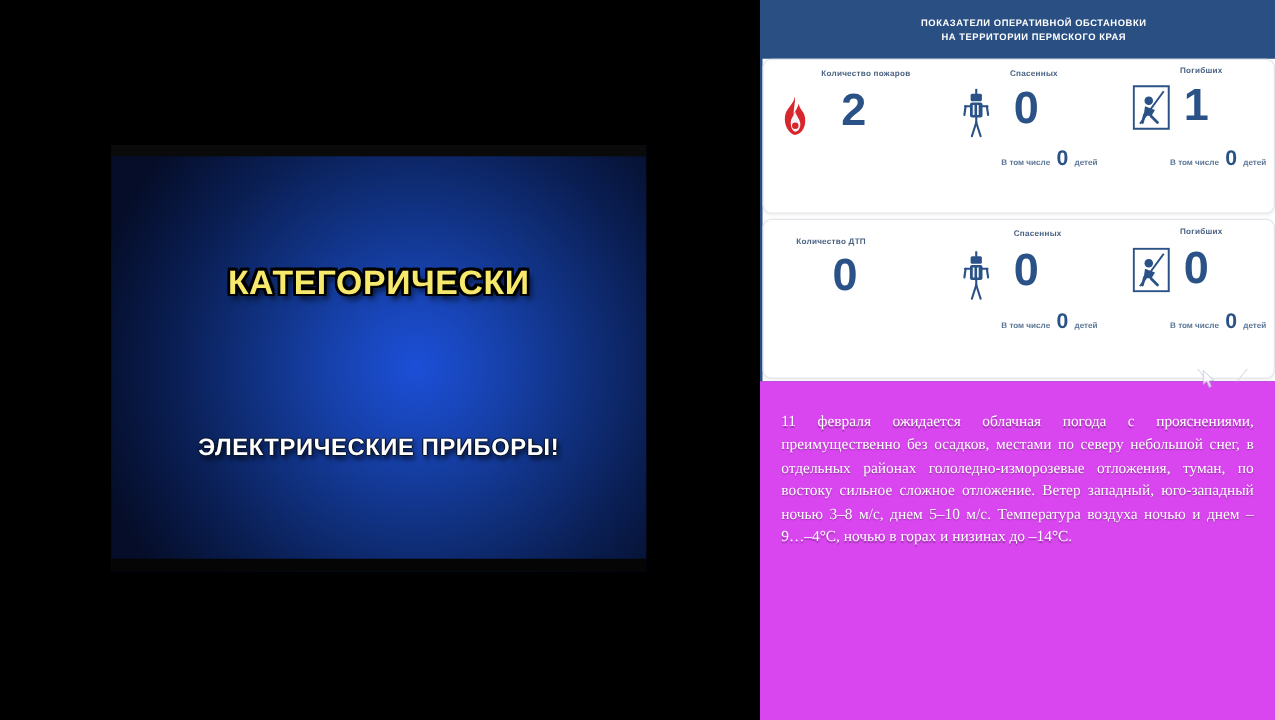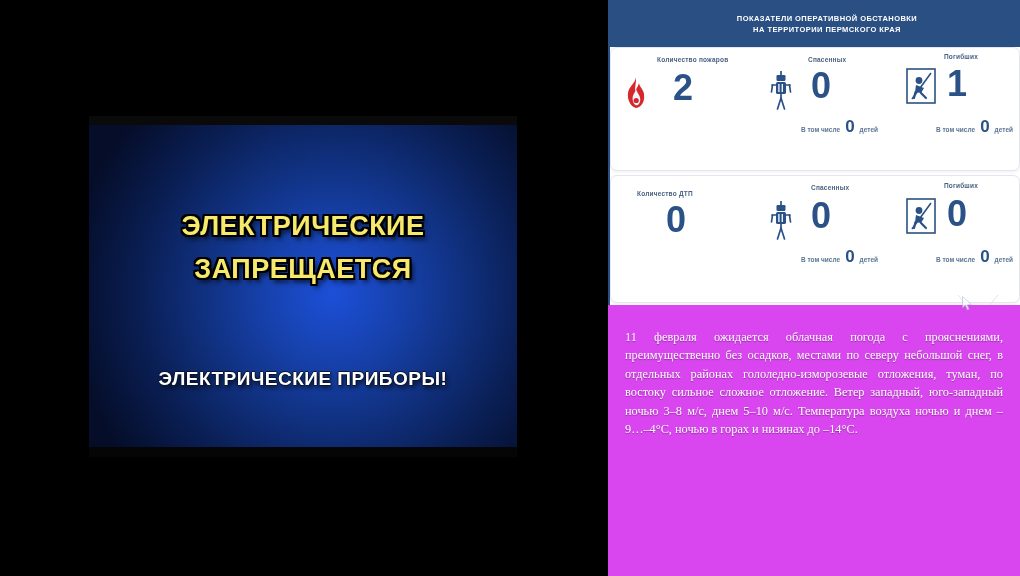--- a/index.html
+++ b/index.html
@@ -17,21 +17,21 @@
   #video-frame:after{content:"";position:absolute;left:0;bottom:0;width:100%;height:10px;background:#050505;}
   .vid-line{position:absolute;width:100%;text-align:center;font-weight:bold;letter-spacing:.5px;
      white-space:nowrap;}
   .vid-yellow{color:#f7e96b;font-size:27px;
      text-shadow:-2px 0 #000,2px 0 #000,0 -2px #000,0 2px #000,-2px -2px #000,2px -2px #000,-2px 2px #000,2px 2px #000,3px 4px 5px rgba(0,0,0,.85);}
   .vid-white{color:#ffffff;font-size:19px;
      text-shadow:-1px 0 #0a1630,1px 0 #0a1630,0 -1px #0a1630,0 1px #0a1630,2px 3px 4px rgba(0,0,0,.8);}
   #vid-l1{top:95px;}
   #vid-l2{top:138px;}
   #vid-l3{top:192px;}
-  #vid-l4{top:252px;}
+  #vid-l4{top:232px;}
 
   
   #right-panel{position:absolute;left:608px;top:0;width:412px;height:576px;background:#2a5083;}
   #dash-header{position:absolute;left:0;top:0;width:412px;height:47px;background:#2a5083;
      display:flex;flex-direction:column;align-items:center;justify-content:center;}
   .dash-title-line{color:#ffffff;font-size:7.5px;font-weight:bold;letter-spacing:.45px;line-height:11px;text-align:center;padding-left:26px;}
 
   #cards-area{position:absolute;left:610px;top:47px;width:410px;height:258px;background:#ffffff;}
   .card{position:absolute;left:0;width:410px;background:#ffffff;border:1px solid #e3e7ec;
      border-radius:7px;box-shadow:0 1px 3px rgba(0,0,0,.07);box-sizing:border-box;}
@@ -59,22 +59,21 @@
   
   #cursor{position:absolute;left:962px;top:296px;width:11px;height:16px;opacity:.75;}
 </style>
 </head>
 <body>
 
 <div id="screen">
 
   <div id="video-panel">
     <div id="video-frame">
-      <div class="vid-line vid-yellow" id="vid-l1">ЭЛЕКТРИЧЕСКИЕ</div>
-      <div class="vid-line vid-yellow" id="vid-l2">ЗАПРЕЩАЕТСЯ</div>
+      <div class="vid-line vid-yellow" id="vid-l1">КАТЕГОРИЧЕСКИ</div>
       <div class="vid-line vid-white" id="vid-l4">ЭЛЕКТРИЧЕСКИЕ ПРИБОРЫ!</div>
     </div>
   </div>
 
   <div id="right-panel">
     <div id="dash-header">
       <div class="dash-title-line">ПОКАЗАТЕЛИ ОПЕРАТИВНОЙ ОБСТАНОВКИ</div>
       <div class="dash-title-line">НА ТЕРРИТОРИИ ПЕРМСКОГО КРАЯ</div>
     </div>
   </div>

